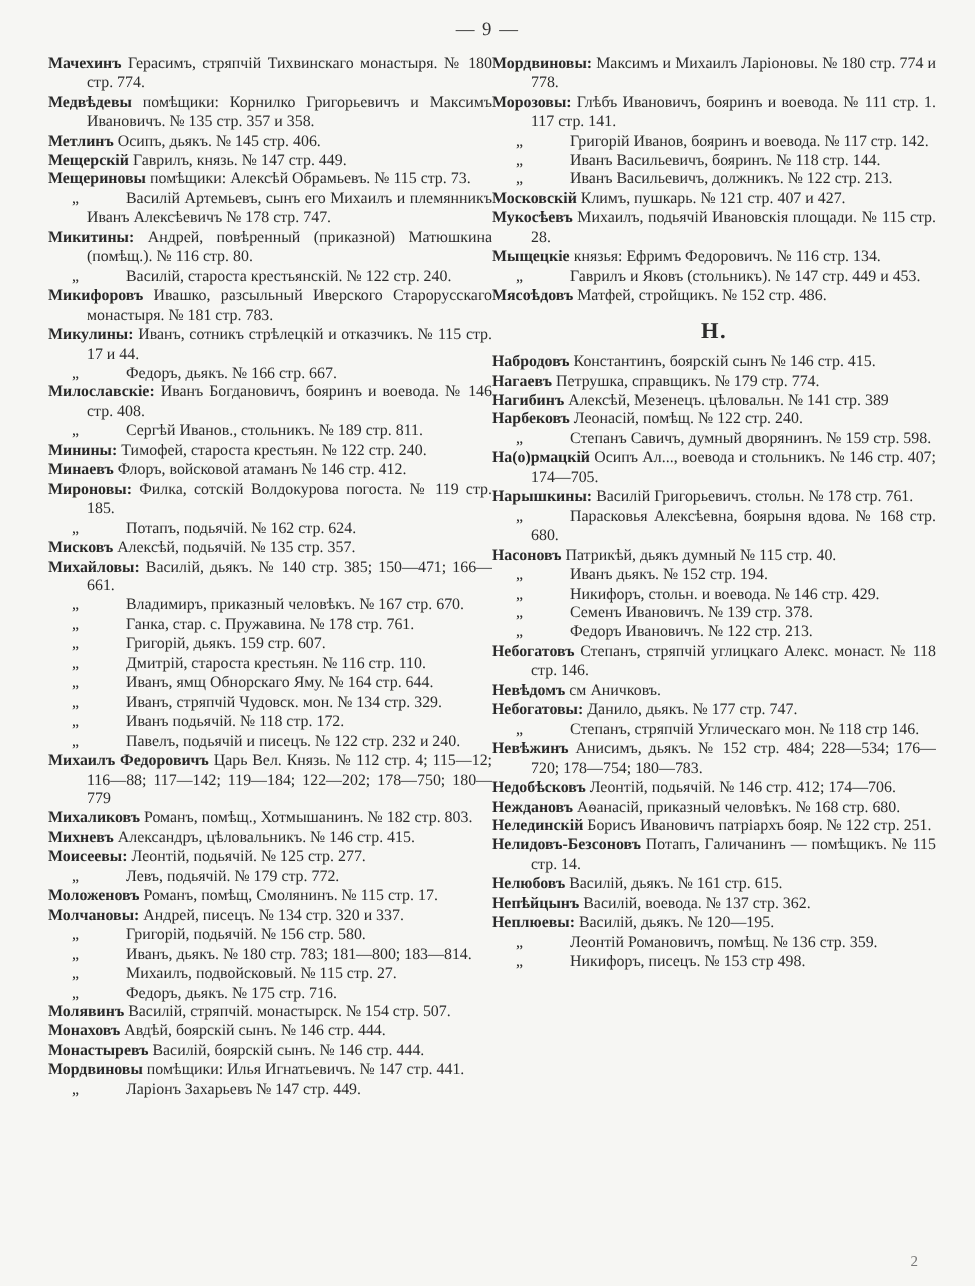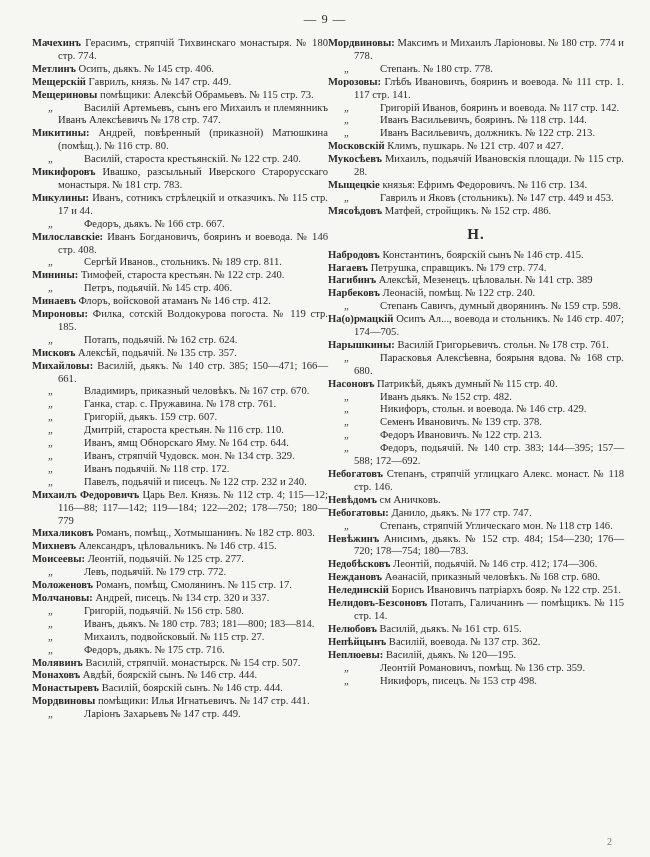--- a/index.html
+++ b/index.html
@@ -39,33 +39,33 @@
   }
 </style>
 </head>
 <body>
 
 <div class="page">
   <div class="page-number">— 9 —</div>
   <div class="columns">
     <div class="column" id="col-left">
         <div class="entry"><span class="name">Мачехинъ</span> <span class="text">Герасимъ, стряпчій Тихвинскаго монастыря. № 180 стр. 774.</span></div>
+        <div class="entry"><span class="name">Медвѣдевы</span> <span class="text">помѣщики: Корнилко Григорьевичъ и Максимъ Ивановичъ. № 135 стр. 357 и 358.</span></div>
         <div class="entry"><span class="name">Метлинъ</span> <span class="text">Осипъ, дьякъ. № 145 стр. 406.</span></div>
         <div class="entry"><span class="name">Мещерскій</span> <span class="text">Гаврилъ, князь. № 147 стр. 449.</span></div>
         <div class="entry"><span class="name">Мещериновы</span> <span class="text">помѣщики: Алексѣй Обрамьевъ. № 115 стр. 73.</span></div>
         <div class="entry sub"><span class="ditto">„</span><span class="text">Василій Артемьевъ, сынъ его Михаилъ и племянникъ Иванъ Алексѣевичъ № 178 стр. 747.</span></div>
         <div class="entry"><span class="name">Микитины:</span> <span class="text">Андрей, повѣренный (приказной) Матюшкина (помѣщ.). № 116 стр. 80.</span></div>
         <div class="entry sub"><span class="ditto">„</span><span class="text">Василій, староста крестьянскій. № 122 стр. 240.</span></div>
         <div class="entry"><span class="name">Микифоровъ</span> <span class="text">Ивашко, разсыльный Иверского Старорусскаго монастыря. № 181 стр. 783.</span></div>
         <div class="entry"><span class="name">Микулины:</span> <span class="text">Иванъ, сотникъ стрѣлецкій и отказчикъ. № 115 стр. 17 и 44.</span></div>
         <div class="entry sub"><span class="ditto">„</span><span class="text">Федоръ, дьякъ. № 166 стр. 667.</span></div>
         <div class="entry"><span class="name">Милославскіе:</span> <span class="text">Иванъ Богдановичъ, бояринъ и воевода. № 146 стр. 408.</span></div>
         <div class="entry sub"><span class="ditto">„</span><span class="text">Сергѣй Иванов., стольникъ. № 189 стр. 811.</span></div>
         <div class="entry"><span class="name">Минины:</span> <span class="text">Тимофей, староста крестьян. № 122 стр. 240.</span></div>
-        <div class="entry sub"><span class="ditto">„</span><span class="text">Петръ, подьячій. № 145 стр. 406.</span></div>
         <div class="entry"><span class="name">Минаевъ</span> <span class="text">Флоръ, войсковой атаманъ № 146 стр. 412.</span></div>
         <div class="entry"><span class="name">Мироновы:</span> <span class="text">Филка, сотскій Волдокурова погоста. № 119 стр. 185.</span></div>
         <div class="entry sub"><span class="ditto">„</span><span class="text">Потапъ, подьячій. № 162 стр. 624.</span></div>
         <div class="entry"><span class="name">Мисковъ</span> <span class="text">Алексѣй, подьячій. № 135 стр. 357.</span></div>
         <div class="entry"><span class="name">Михайловы:</span> <span class="text">Василій, дьякъ. № 140 стр. 385; 150—471; 166—661.</span></div>
         <div class="entry sub"><span class="ditto">„</span><span class="text">Владимиръ, приказный человѣкъ. № 167 стр. 670.</span></div>
         <div class="entry sub"><span class="ditto">„</span><span class="text">Ганка, стар. с. Пружавина. № 178 стр. 761.</span></div>
         <div class="entry sub"><span class="ditto">„</span><span class="text">Григорій, дьякъ. 159 стр. 607.</span></div>
         <div class="entry sub"><span class="ditto">„</span><span class="text">Дмитрій, староста крестьян. № 116 стр. 110.</span></div>
         <div class="entry sub"><span class="ditto">„</span><span class="text">Иванъ, ямщ Обнорскаго Яму. № 164 стр. 644.</span></div>
@@ -84,51 +84,49 @@
         <div class="entry sub"><span class="ditto">„</span><span class="text">Михаилъ, подвойсковый. № 115 стр. 27.</span></div>
         <div class="entry sub"><span class="ditto">„</span><span class="text">Федоръ, дьякъ. № 175 стр. 716.</span></div>
         <div class="entry"><span class="name">Молявинъ</span> <span class="text">Василій, стряпчій. монастырск. № 154 стр. 507.</span></div>
         <div class="entry"><span class="name">Монаховъ</span> <span class="text">Авдѣй, боярскій сынъ. № 146 стр. 444.</span></div>
         <div class="entry"><span class="name">Монастыревъ</span> <span class="text">Василій, боярскій сынъ. № 146 стр. 444.</span></div>
         <div class="entry"><span class="name">Мордвиновы</span> <span class="text">помѣщики: Илья Игнатьевичъ. № 147 стр. 441.</span></div>
         <div class="entry sub"><span class="ditto">„</span><span class="text">Ларіонъ Захарьевъ № 147 стр. 449.</span></div>
       </div>
     <div class="column" id="col-right">
         <div class="entry"><span class="name">Мордвиновы:</span> <span class="text">Максимъ и Михаилъ Ларіоновы. № 180 стр. 774 и 778.</span></div>
-        <div class="entry sub"><span class="ditto">„</span><span class="text">Степанъ. № 180 стр. 778.</span></div>
         <div class="entry"><span class="name">Морозовы:</span> <span class="text">Глѣбъ Ивановичъ, бояринъ и воевода. № 111 стр. 1. 117 стр. 141.</span></div>
         <div class="entry sub"><span class="ditto">„</span><span class="text">Григорій Иванов, бояринъ и воевода. № 117 стр. 142.</span></div>
         <div class="entry sub"><span class="ditto">„</span><span class="text">Иванъ Васильевичъ, бояринъ. № 118 стр. 144.</span></div>
         <div class="entry sub"><span class="ditto">„</span><span class="text">Иванъ Васильевичъ, должникъ. № 122 стр. 213.</span></div>
         <div class="entry"><span class="name">Московскій</span> <span class="text">Климъ, пушкарь. № 121 стр. 407 и 427.</span></div>
         <div class="entry"><span class="name">Мукосѣевъ</span> <span class="text">Михаилъ, подьячій Ивановскія площади. № 115 стр. 28.</span></div>
         <div class="entry"><span class="name">Мыщецкіе</span> <span class="text">князья: Ефримъ Федоровичъ. № 116 стр. 134.</span></div>
         <div class="entry sub"><span class="ditto">„</span><span class="text">Гаврилъ и Яковъ (стольникъ). № 147 стр. 449 и 453.</span></div>
         <div class="entry"><span class="name">Мясоѣдовъ</span> <span class="text">Матфей, стройщикъ. № 152 стр. 486.</span></div>
         <div class="section-head">Н.</div>
         <div class="entry"><span class="name">Набродовъ</span> <span class="text">Константинъ, боярскій сынъ № 146 стр. 415.</span></div>
         <div class="entry"><span class="name">Нагаевъ</span> <span class="text">Петрушка, справщикъ. № 179 стр. 774.</span></div>
         <div class="entry"><span class="name">Нагибинъ</span> <span class="text">Алексѣй, Мезенецъ. цѣловальн. № 141 стр. 389</span></div>
         <div class="entry"><span class="name">Нарбековъ</span> <span class="text">Леонасій, помѣщ. № 122 стр. 240.</span></div>
         <div class="entry sub"><span class="ditto">„</span><span class="text">Степанъ Савичъ, думный дворянинъ. № 159 стр. 598.</span></div>
         <div class="entry"><span class="name">На(о)рмацкій</span> <span class="text">Осипъ Ал..., воевода и стольникъ. № 146 стр. 407; 174—705.</span></div>
         <div class="entry"><span class="name">Нарышкины:</span> <span class="text">Василій Григорьевичъ. стольн. № 178 стр. 761.</span></div>
         <div class="entry sub"><span class="ditto">„</span><span class="text">Парасковья Алексѣевна, боярыня вдова. № 168 стр. 680.</span></div>
         <div class="entry"><span class="name">Насоновъ</span> <span class="text">Патрикѣй, дьякъ думный № 115 стр. 40.</span></div>
-        <div class="entry sub"><span class="ditto">„</span><span class="text">Иванъ дьякъ. № 152 стр. 482.</span></div>
+        <div class="entry sub"><span class="ditto">„</span><span class="text">Иванъ дьякъ. № 152 стр. 194.</span></div>
         <div class="entry sub"><span class="ditto">„</span><span class="text">Никифоръ, стольн. и воевода. № 146 стр. 429.</span></div>
         <div class="entry sub"><span class="ditto">„</span><span class="text">Семенъ Ивановичъ. № 139 стр. 378.</span></div>
         <div class="entry sub"><span class="ditto">„</span><span class="text">Федоръ Ивановичъ. № 122 стр. 213.</span></div>
-        <div class="entry sub"><span class="ditto">„</span><span class="text">Федоръ, подьячій. № 140 стр. 383; 144—395; 157—588; 172—692.</span></div>
         <div class="entry"><span class="name">Небогатовъ</span> <span class="text">Степанъ, стряпчій углицкаго Алекс. монаст. № 118 стр. 146.</span></div>
         <div class="entry"><span class="name">Невѣдомъ</span> <span class="text">см Аничковъ.</span></div>
         <div class="entry"><span class="name">Небогатовы:</span> <span class="text">Данило, дьякъ. № 177 стр. 747.</span></div>
         <div class="entry sub"><span class="ditto">„</span><span class="text">Степанъ, стряпчій Углическаго мон. № 118 стр 146.</span></div>
-        <div class="entry"><span class="name">Невѣжинъ</span> <span class="text">Анисимъ, дьякъ. № 152 стр. 484; 154—230; 176—720; 178—754; 180—783.</span></div>
-        <div class="entry"><span class="name">Недобѣсковъ</span> <span class="text">Леонтій, подьячій. № 146 стр. 412; 174—306.</span></div>
+        <div class="entry"><span class="name">Невѣжинъ</span> <span class="text">Анисимъ, дьякъ. № 152 стр. 484; 228—534; 176—720; 178—754; 180—783.</span></div>
+        <div class="entry"><span class="name">Недобѣсковъ</span> <span class="text">Леонтій, подьячій. № 146 стр. 412; 174—706.</span></div>
         <div class="entry"><span class="name">Неждановъ</span> <span class="text">Аѳанасій, приказный человѣкъ. № 168 стр. 680.</span></div>
         <div class="entry"><span class="name">Нелединскій</span> <span class="text">Борисъ Ивановичъ патріархъ бояр. № 122 стр. 251.</span></div>
         <div class="entry"><span class="name">Нелидовъ-Безсоновъ</span> <span class="text">Потапъ, Галичанинъ — помѣщикъ. № 115 стр. 14.</span></div>
         <div class="entry"><span class="name">Нелюбовъ</span> <span class="text">Василій, дьякъ. № 161 стр. 615.</span></div>
         <div class="entry"><span class="name">Непѣйцынъ</span> <span class="text">Василій, воевода. № 137 стр. 362.</span></div>
         <div class="entry"><span class="name">Неплюевы:</span> <span class="text">Василій, дьякъ. № 120—195.</span></div>
         <div class="entry sub"><span class="ditto">„</span><span class="text">Леонтій Романовичъ, помѣщ. № 136 стр. 359.</span></div>
         <div class="entry sub"><span class="ditto">„</span><span class="text">Никифоръ, писецъ. № 153 стр 498.</span></div>
       </div>
   </div>

